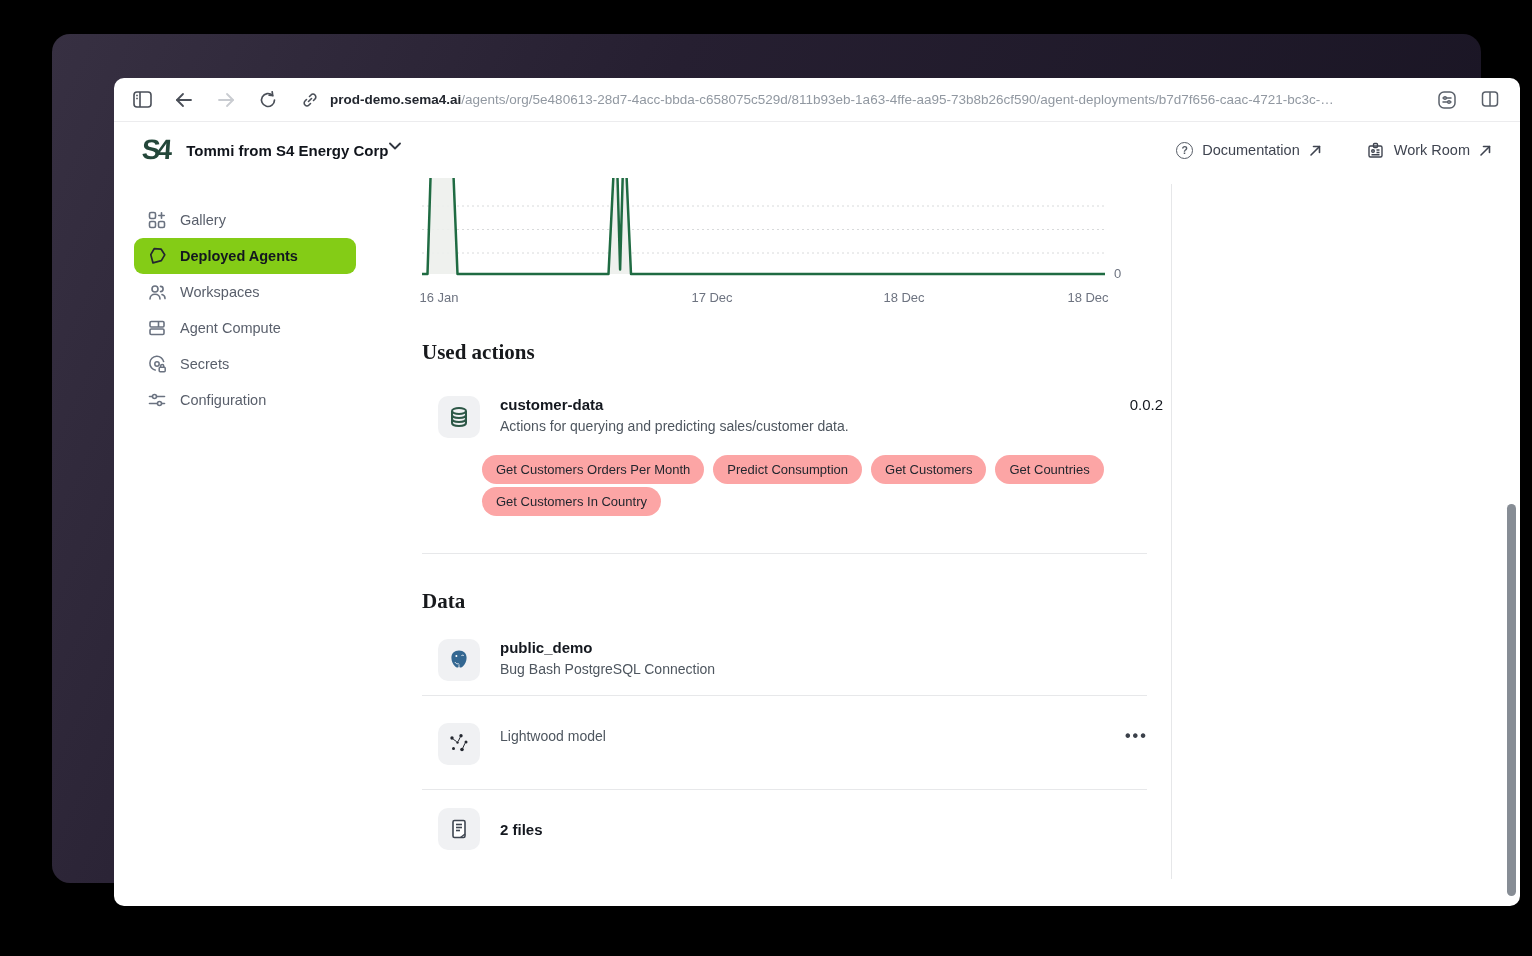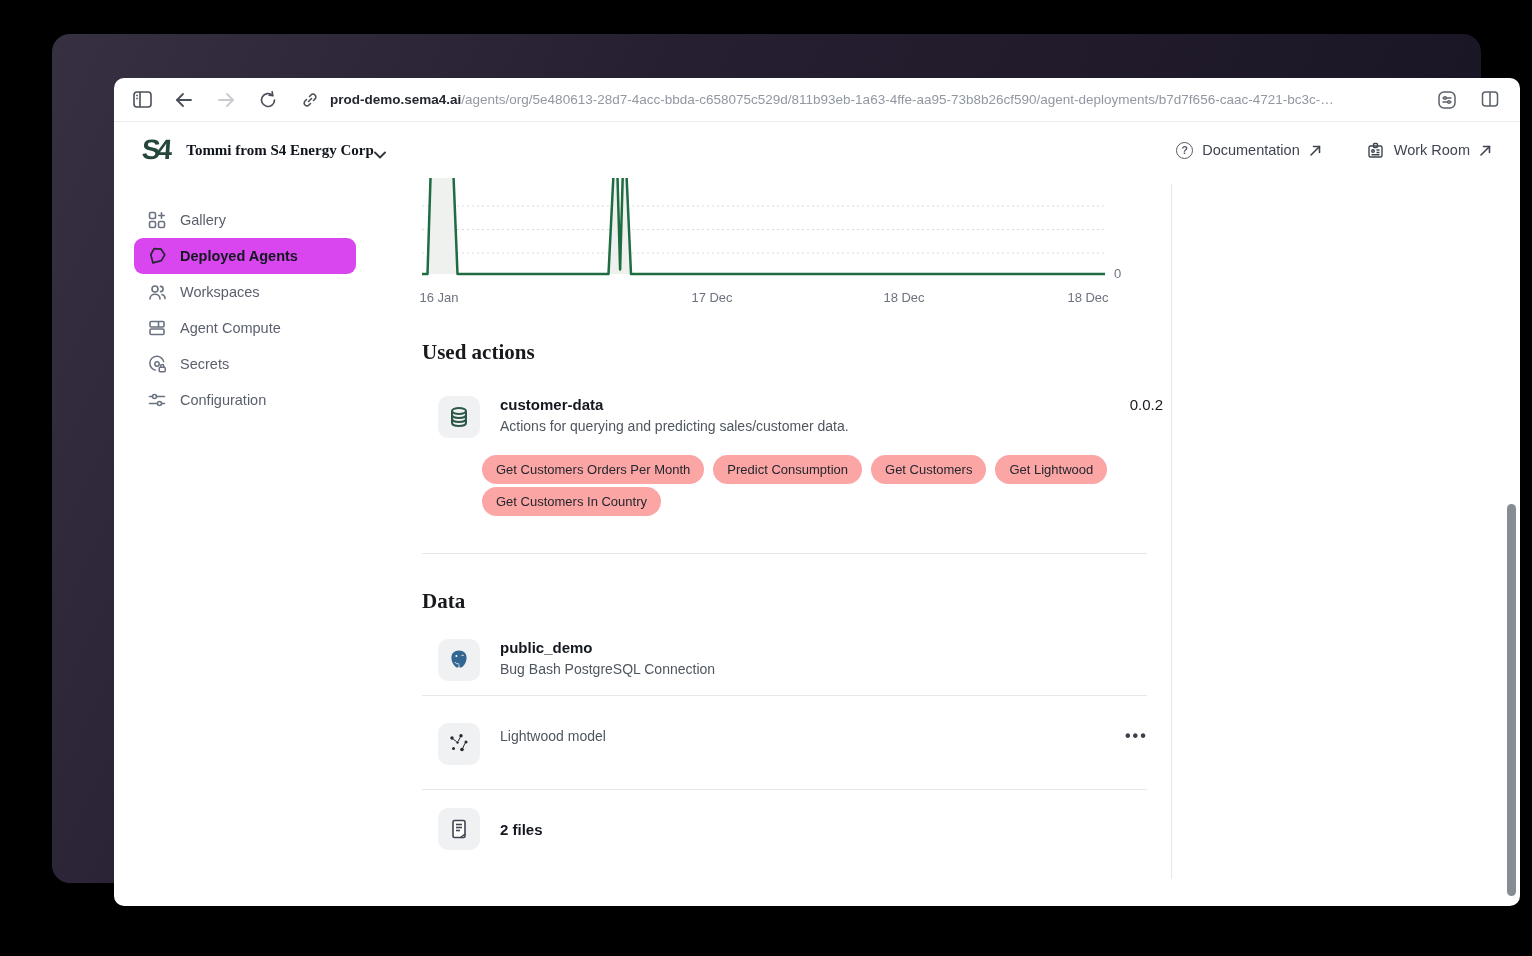--- a/index.html
+++ b/index.html
@@ -17,34 +17,34 @@
   .url { font-size:13.5px; white-space:nowrap; overflow:hidden; text-overflow:ellipsis; max-width:1060px; cursor:text; }
   .url .host { color:#23272f; font-weight:700; }
   .url .path { color:#9198a1; }
   .chrome .spacer { flex:1; }
   .chrome .right-ic { width:22px; height:22px; color:#5a606a; margin-left:22px; cursor:pointer; flex:0 0 auto; }
 
   
   .app-header { height:56px; display:flex; align-items:center; padding:0 28px; }
   .logo { font-weight:800; font-size:28px; letter-spacing:-4px; color:#24473a; transform:skewX(-4deg);
           margin-right:18px; user-select:none; }
-  .org-title { display:flex; align-items:flex-end; cursor:pointer;font-family:Liberation Serif, serif; }
+  .org-title { display:flex; align-items:flex-start; cursor:pointer; }
   .org-title .t { font-size:15px; font-weight:700; color:#10141b; }
   .hdr-right { margin-left:auto; display:flex; align-items:center; gap:44px; }
   .hdr-link { display:flex; align-items:center; gap:9px; color:#3f4450; font-size:14.5px; cursor:pointer; }
   .qmark { width:17px; height:17px; border:1.4px solid #565c66; border-radius:50%; font-size:10.5px;
            display:flex; align-items:center; justify-content:center; color:#565c66; font-weight:700; }
 
   
   .content { position:relative; height:728px; }
   .sidebar { position:absolute; left:20px; top:24px; width:222px; }
   .side-item { height:36px; display:flex; align-items:center; gap:13px; padding:0 13px; border-radius:9px;
                color:#595f6b; font-size:14.5px; cursor:pointer; }
   .side-item svg { color:#6a7280; flex:0 0 auto; }
-  .side-item.active { background:#d946ef; color:#13171f; font-weight:700; }
+  .side-item.active { background:#84cc16; color:#13171f; font-weight:700; }
   .side-item.active svg { color:#23272f; }
 
   .main { position:absolute; left:308px; top:0; width:725px; height:100%; }
   .vdivider { position:absolute; left:1057px; top:6px; width:1px; height:695px; background:#e6e7e9; }
 
   
   .chartwrap { position:absolute; left:0; top:0; width:683px; height:98px; overflow:hidden; }
   .zero-label { position:absolute; left:692px; top:88px; font-size:13px; color:#6d7380; }
   .xlabel { position:absolute; top:112px; transform:translateX(-50%); font-size:13px; color:#6d7380; white-space:nowrap; }
 
@@ -254,21 +254,21 @@
             <div class="name">customer-data</div>
             <div class="desc">Actions for querying and predicting sales/customer data.</div>
           </div>
           <span class="version">0.0.2</span>
         </div>
 
         <div class="chips" style="top:277px">
           <span class="chip">Get Customers Orders Per Month</span>
           <span class="chip">Predict Consumption</span>
           <span class="chip">Get Customers</span>
-          <span class="chip">Get Lightwood</span>
+          <span class="chip">Get Countries</span>
         </div>
         <div class="chips" style="top:309px">
           <span class="chip">Get Customers In Country</span>
         </div>
 
         <div class="hdivider" style="top:375px"></div>
 
         <div class="serif-h" style="top:411px">Data</div>
 
         <div class="row" style="top:461px">

